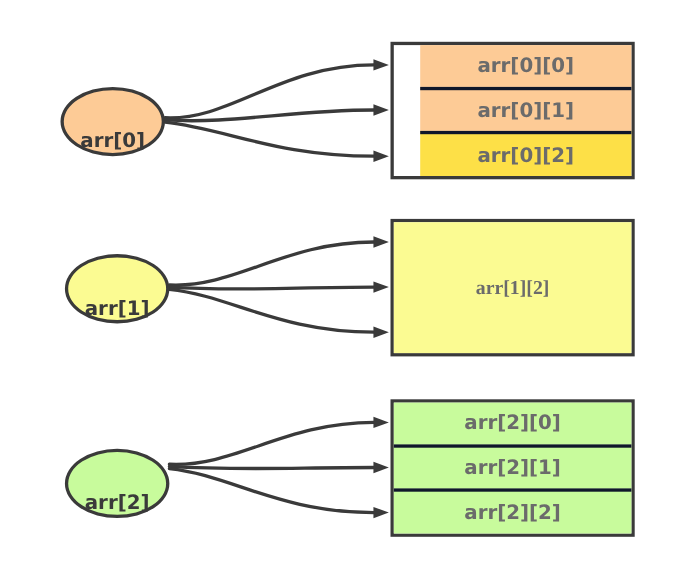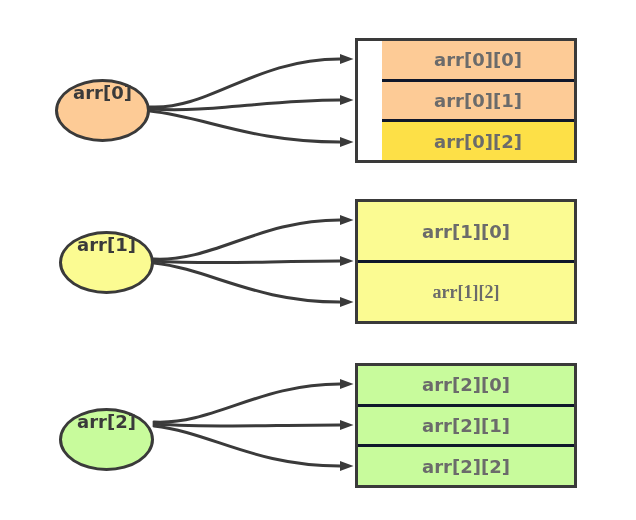--- a/index.html
+++ b/index.html
@@ -23,21 +23,21 @@
     stroke-linecap: round;
   }
   .node {
     position: absolute;
     width: 95px;
     height: 63px;
     box-sizing: border-box;
     border: 3px solid #3a3a3a;
     border-radius: 50%;
     display: flex;
-    align-items: flex-start;
+    align-items: flex-end;
     justify-content: center;
     font-weight: bold;
     font-size: 18px;
     color: #3a3a3a;
   }
   .node-0 { left: 55px; top: 79px; }
   .node-1 { left: 59px; top: 231px; }
   .node-2 { left: 59px; top: 408px; }
   .cells {
     position: absolute;
@@ -100,23 +100,20 @@
     </div>
     <div class="cell" style="background-color: #fde047;">
       <span>arr[0][2]</span>
     </div>
   </div>
 
   <div class="node node-1" style="background-color: rgb(251, 251, 146);">
     <span>arr[1]</span>
   </div>
   <div class="cells cells-1">
-    <div class="cell" style="background-color: rgb(251, 251, 146);">
-      <span>arr[1][0]</span>
-    </div>
     <div class="cell" style="background-color: rgb(251, 251, 146); font-family: Liberation Serif, serif;">
       <span>arr[1][2]</span>
     </div>
   </div>
 
   <div class="node node-2" style="background-color: rgb(200, 251, 156);">
     <span>arr[2]</span>
   </div>
   <div class="cells cells-2">
     <div class="cell" style="background-color: rgb(200, 251, 156);">

